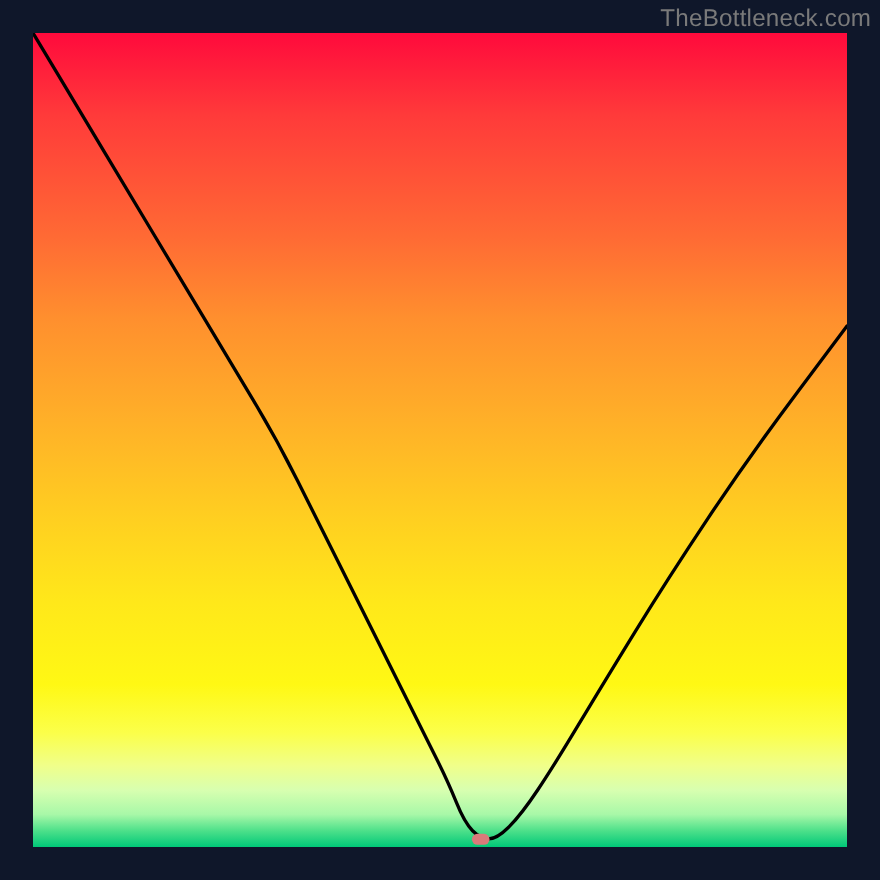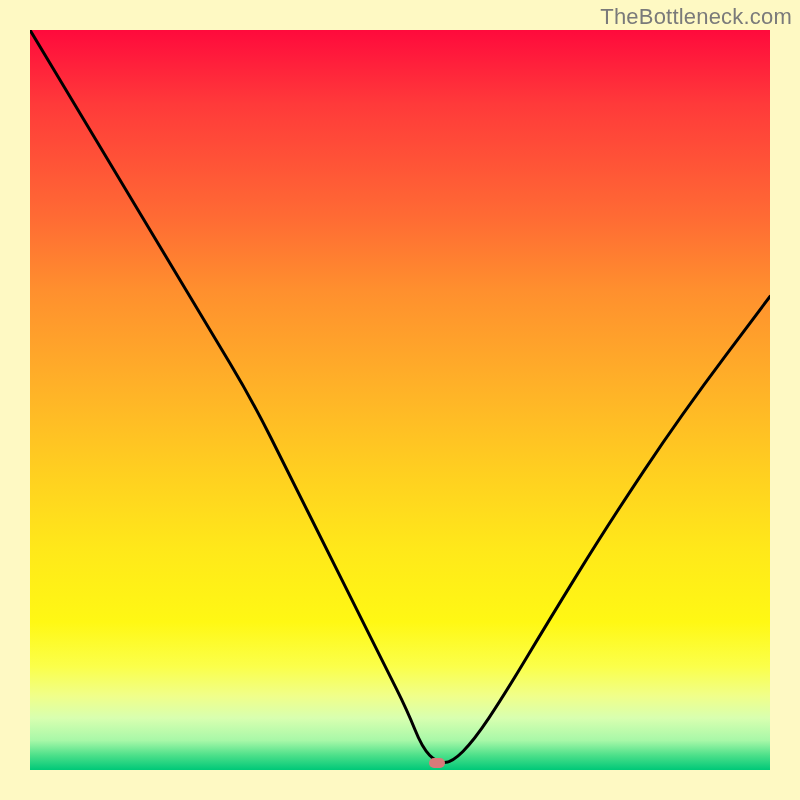--- a/index.html
+++ b/index.html
@@ -8,21 +8,21 @@
     width: 800px;
     height: 800px;
     overflow: hidden;
     background: #000;
     font-family: Arial, Helvetica, sans-serif;
   }
   .frame {
     position: relative;
     width: 800px;
     height: 800px;
-    background: #fef9c3;
+    background: #0f172a;
   }
   .plot {
     position: absolute;
     left: 30px;
     top: 30px;
     width: 740px;
     height: 740px;
     background: linear-gradient(
       to bottom,
       #ff0a3c 0%,

